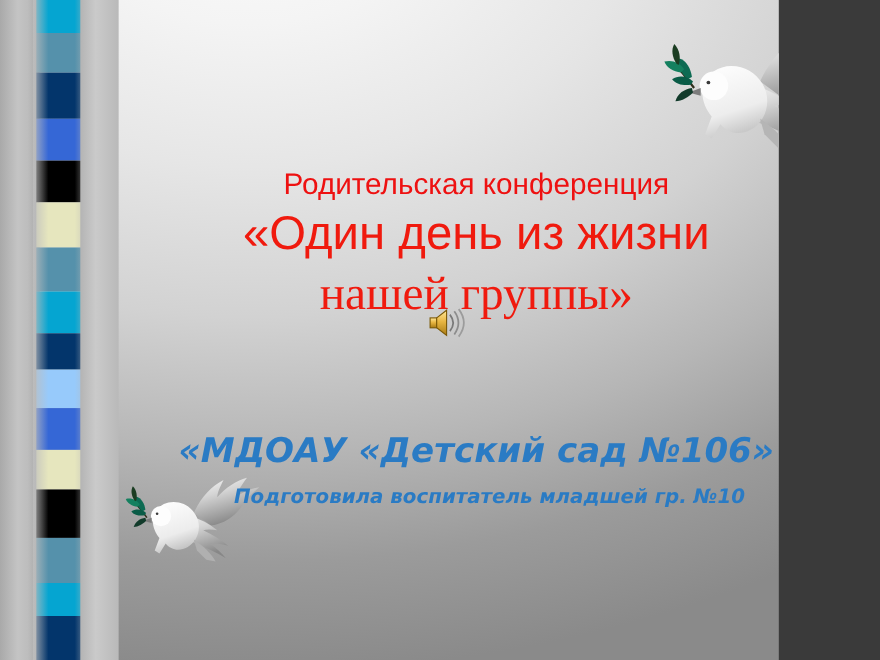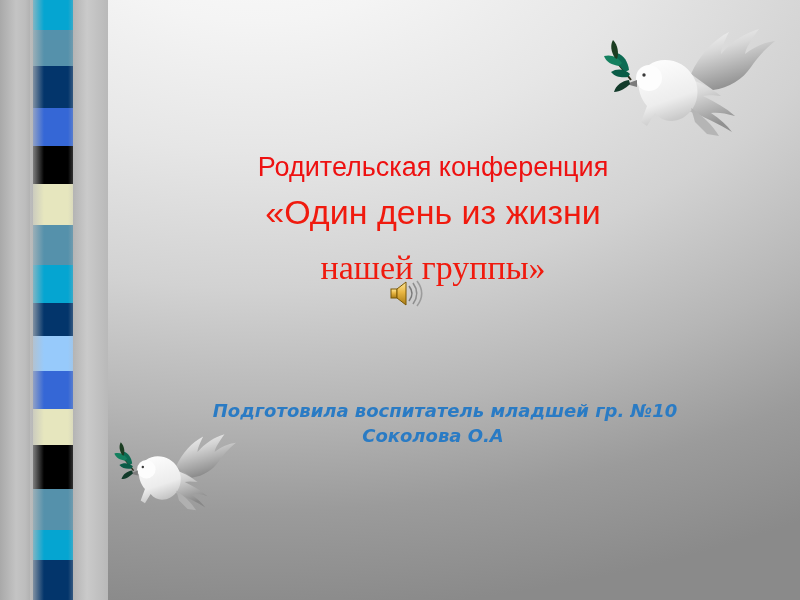--- a/index.html
+++ b/index.html
@@ -2,21 +2,21 @@
 <html><head>
 <meta charset="utf-8">
 <style>
   html, body {
     margin: 0;
     padding: 0;
     background: #3a3a3a;
   }
   #slide {
     position: relative;
-    width: 800px;
+    width: 708px;
     height: 600px;
     overflow: hidden;
     font-family: "Liberation Sans", sans-serif;
     background:
       radial-gradient(ellipse 140% 120% at 32% -18%,
         #fdfdfd 0%,
         #f4f4f4 18%,
         #e6e6e6 36%,
         #d2d2d2 55%,
         #b6b6b6 72%,
@@ -78,21 +78,21 @@
   }
   .line-1 {
     color: #EE1111;
     font-size: 27px;
     line-height: 34px;
     font-weight: 400;
     letter-spacing: 0px;
   }
   .line-big {
     color: #F01A0E;
-    font-size: 34px;
+    font-size: 43px;
     line-height: 56px;
     font-weight: 400;
     letter-spacing: 0px;
     white-space: nowrap;
   }
   .title-line-2 { position: relative; font-family: Liberation Serif, serif; }
 
   #speaker-icon {
     position: absolute;
     left: 389px; top: 277px;
@@ -262,17 +262,17 @@
         <path d="M30 50 C24 44 20 38 22 31 C29 33 33 40 34 48 Z" fill="#0d6b53"></path>
         <path d="M24 44 C17 43 11 40 9 34 C16 32 23 35 27 41 Z" fill="#14805f"></path>
         <path d="M33 55 C27 56 20 55 16 50 C22 46 30 47 35 52 Z" fill="#0a5c47"></path>
         <path d="M20 36 C16 30 15 23 18 18 C23 23 24 31 22 37 Z" fill="#1b3d22"></path>
         <path d="M35 62 C31 66 25 70 19 70 C21 63 27 59 34 58 Z" fill="#123b2b"></path>
       </g>
     </svg>
   </div>
 
   <div id="org-block">
+    <div class="org-line">«МДОАУ «Детский сад №106»</div>
     <div class="author-line" style="margin-top:8px;padding-left:24px;">Подготовила воспитатель младшей гр. №10</div>
-    <div class="author-line">Соколова О.А</div>
   </div>
 
 </div>
 
 </body></html>

